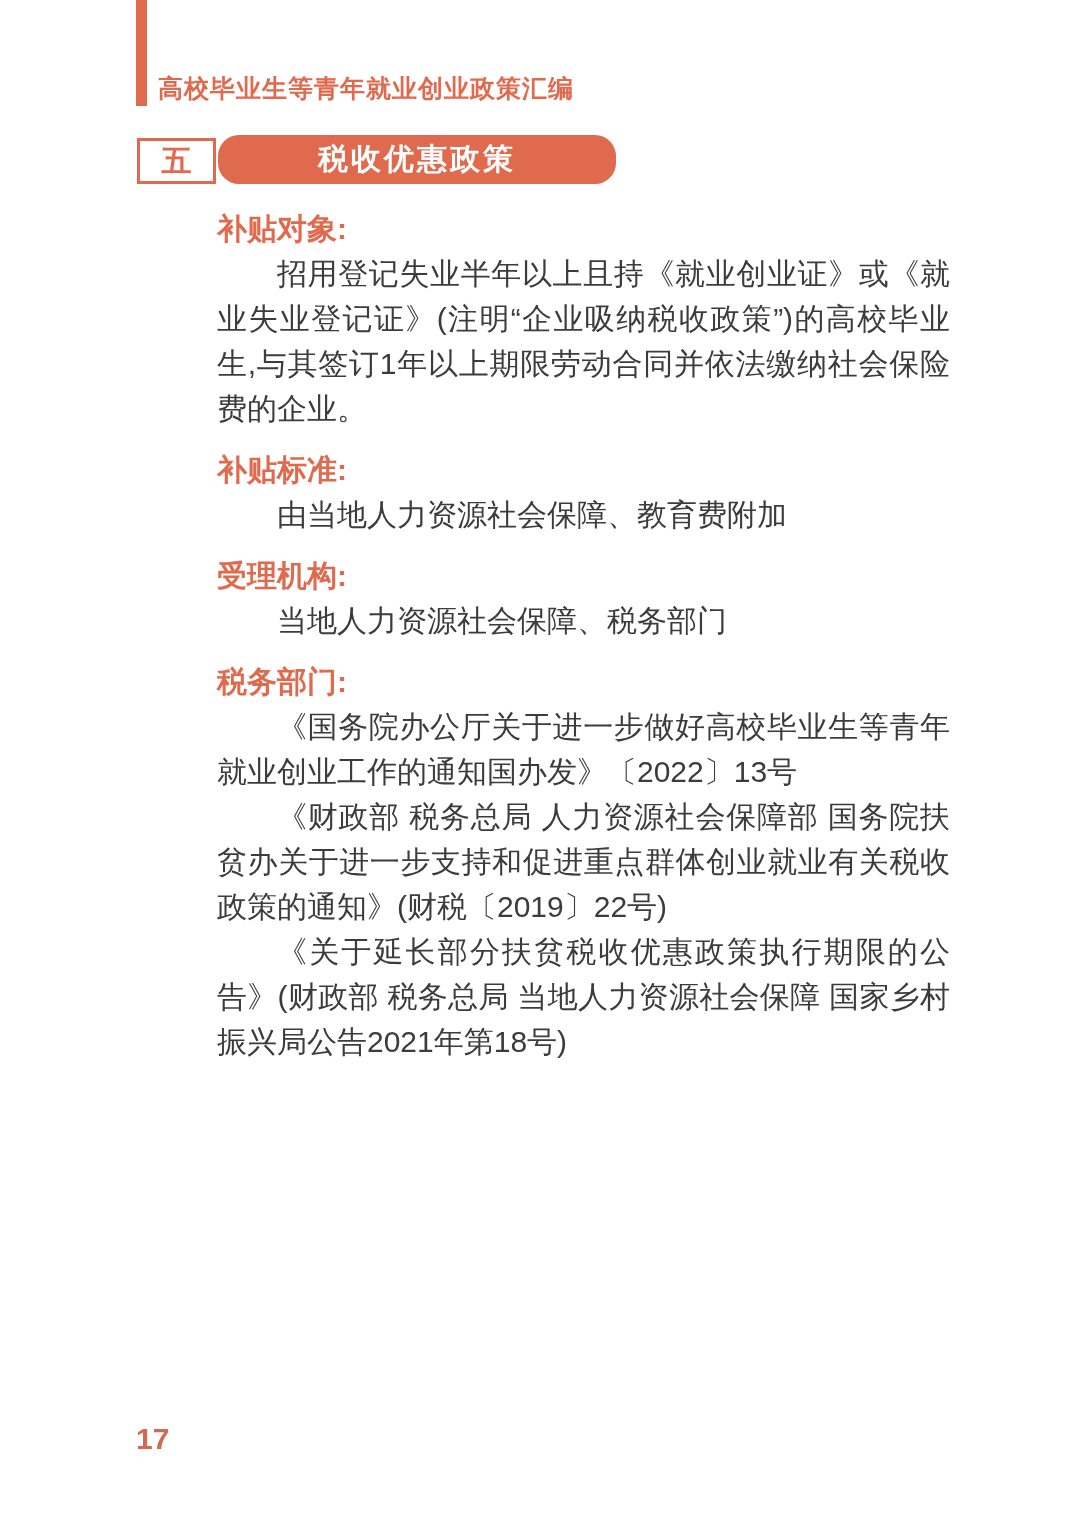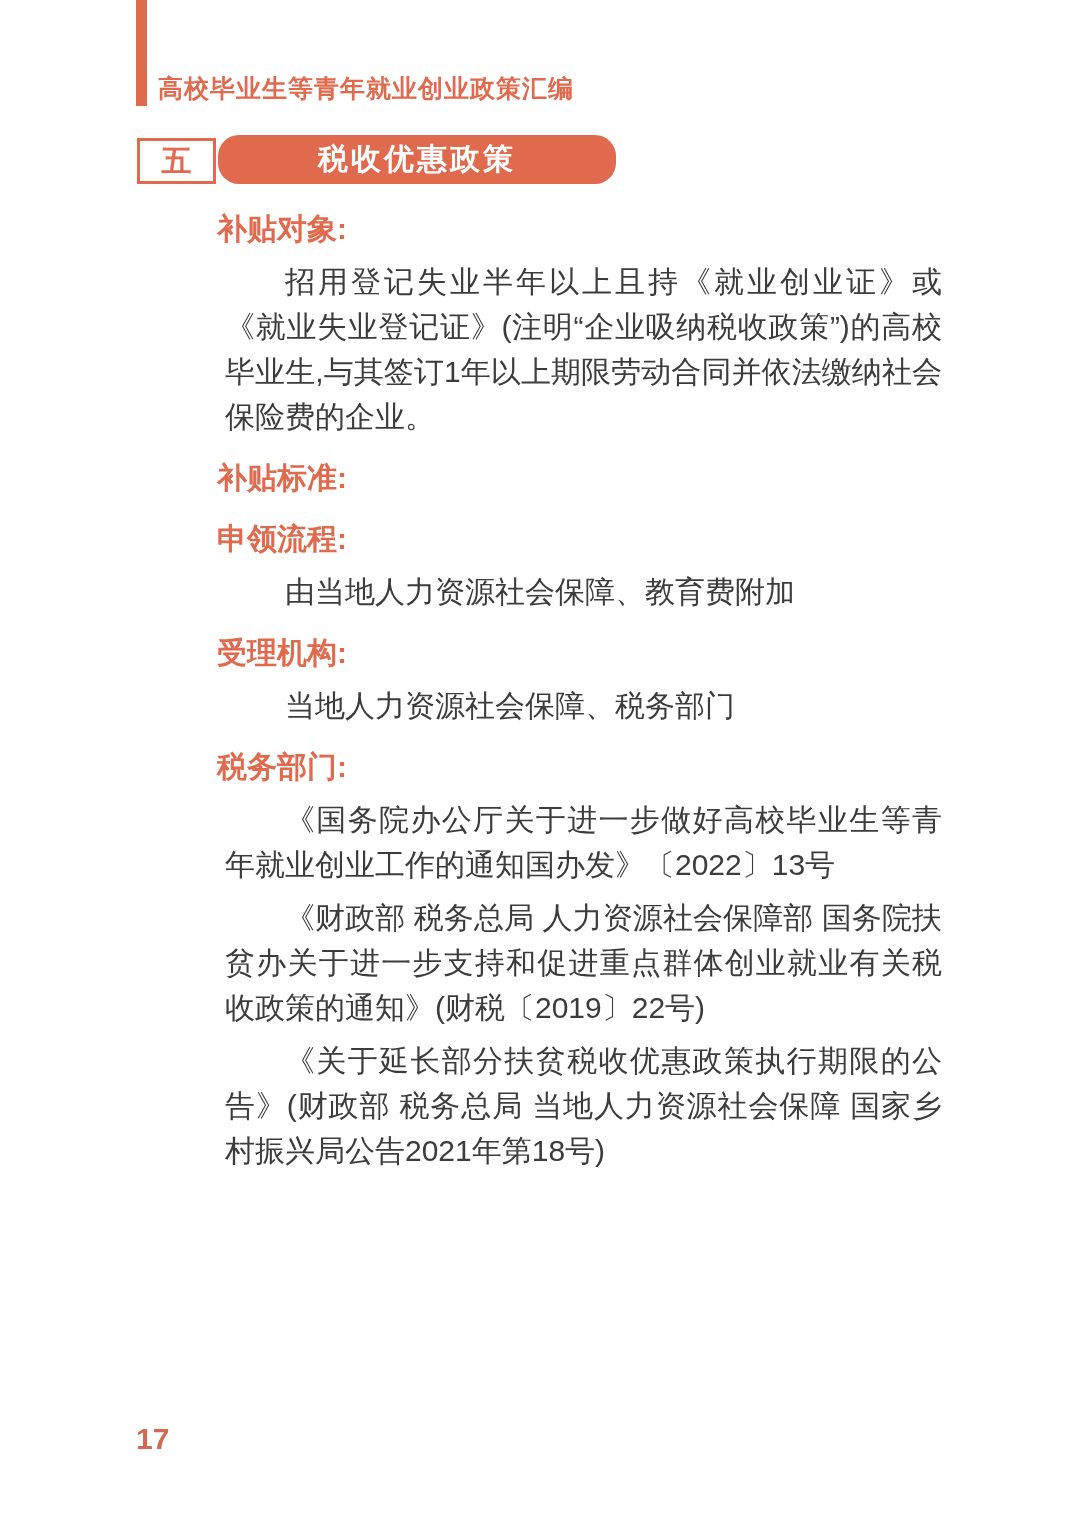--- a/index.html
+++ b/index.html
@@ -71,21 +71,21 @@
   }
   .sec-heading {
     margin: 16px 0 0 0;
     font-size: 30px;
     line-height: 45px;
     font-weight: 700;
     color: #E06A4E;
   }
   .sec-heading:first-child { margin-top: 11px; }
   .body-para {
-    margin: 8px;
+    margin: 0;
     text-indent: 2em;
   }
   .page-number {
     position: absolute;
     left: 136px; top: 1422px;
     font-size: 30px;
     font-weight: 700;
     color: #D06A52;
   }
 </style>
@@ -102,21 +102,20 @@
     <div class="num-box">五</div>
     <div class="banner">税收优惠政策</div>
   </div>
 
   <main class="content">
     <h2 class="sec-heading">补贴对象:</h2>
     <p class="body-para">招用登记失业半年以上且持《就业创业证》或《就业失业登记证》(注明“企业吸纳税收政策”)的高校毕业生,与其签订1年以上期限劳动合同并依法缴纳社会保险费的企业。</p>
 
     <h2 class="sec-heading">补贴标准:</h2>
 
-    <h2 class="sec-heading">申领流程:</h2>
     <p class="body-para">由当地人力资源社会保障、教育费附加</p>
 
     <h2 class="sec-heading">受理机构:</h2>
     <p class="body-para">当地人力资源社会保障、税务部门</p>
 
     <h2 class="sec-heading">税务部门:</h2>
     <p class="body-para">《国务院办公厅关于进一步做好高校毕业生等青年就业创业工作的通知国办发》〔2022〕13号</p>
     <p class="body-para">《财政部 税务总局 人力资源社会保障部 国务院扶贫办关于进一步支持和促进重点群体创业就业有关税收政策的通知》(财税〔2019〕22号)</p>
     <p class="body-para">《关于延长部分扶贫税收优惠政策执行期限的公告》(财政部 税务总局 当地人力资源社会保障 国家乡村振兴局公告2021年第18号)</p>
   </main>

